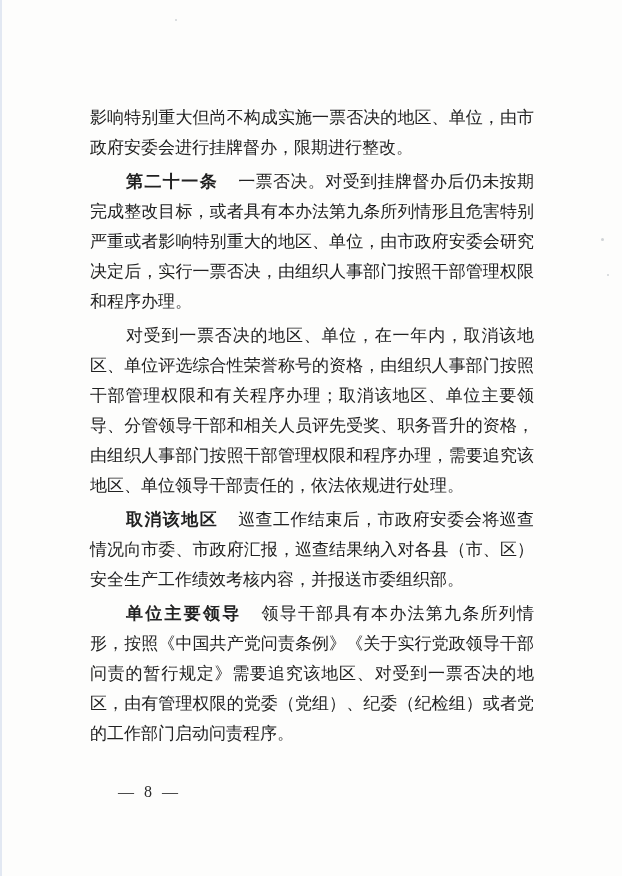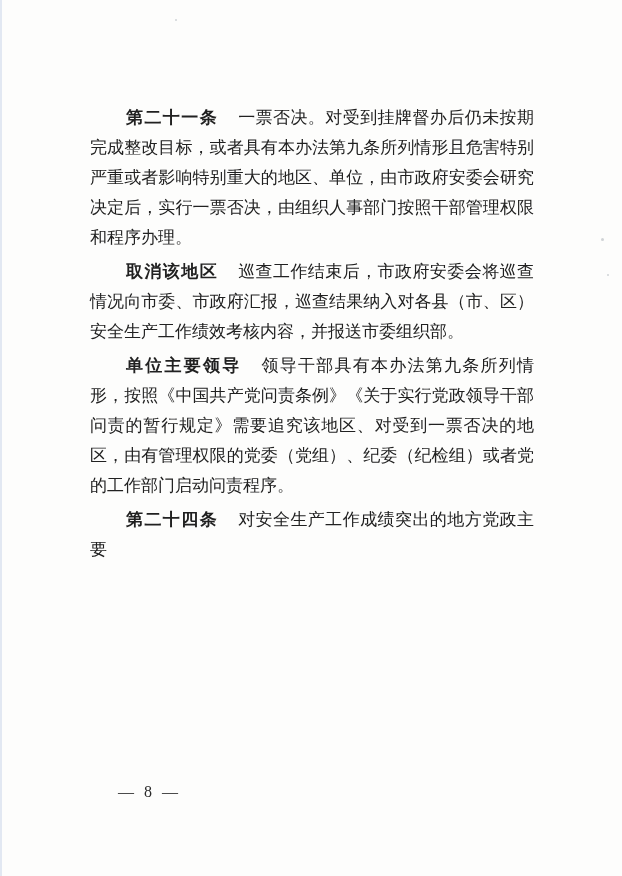--- a/index.html
+++ b/index.html
@@ -76,27 +76,28 @@
 
 <div class="page">
 
   <div class="edge-line"></div>
   <div class="speck s1"></div>
   <div class="speck s2"></div>
   <div class="speck s3"></div>
 
   <main class="text-block">
 
+    <p class="para"><span>影响特别重大但尚不构成实施一票否决的地区、单位，由市政府安委会进行挂牌督办，限期进行整改。</span></p>
 
     <p class="para indented"><span class="article-lead">第二十一条</span><span>一票否决。对受到挂牌督办后仍未按期完成整改目标，或者具有本办法第九条所列情形且危害特别严重或者影响特别重大的地区、单位，由市政府安委会研究决定后，实行一票否决，由组织人事部门按照干部管理权限和程序办理。</span></p>
 
+    <p class="para indented"><span>对受到一票否决的地区、单位，在一年内，取消该地区、单位评选综合性荣誉称号的资格，由组织人事部门按照干部管理权限和有关程序办理；取消该地区、单位主要领导、分管领导干部和相关人员评先受奖、职务晋升的资格，由组织人事部门按照干部管理权限和程序办理，需要追究该地区、单位领导干部责任的，依法依规进行处理。</span></p>
 
     <p class="para indented"><span class="article-lead">取消该地区</span><span>巡查工作结束后，市政府安委会将巡查情况向市委、市政府汇报，巡查结果纳入对各县（市、区）安全生产工作绩效考核内容，并报送市委组织部。</span></p>
 
     <p class="para indented"><span class="article-lead">单位主要领导</span><span>领导干部具有本办法第九条所列情形，按照《中国共产党问责条例》《关于实行党政领导干部问责的暂行规定》需要追究该地区、对受到一票否决的地区，由有管理权限的党委（党组）、纪委（纪检组）或者党的工作部门启动问责程序。</span></p>
 
-    <p class="para indented"><span class="article-lead">第二十四条</span><span>对安全生产工作成绩突出的地方党政主要</span></p>
 
   </main>
 
   <footer class="page-number">— 8 —</footer>
 
 </div>
 
 </body></html>

